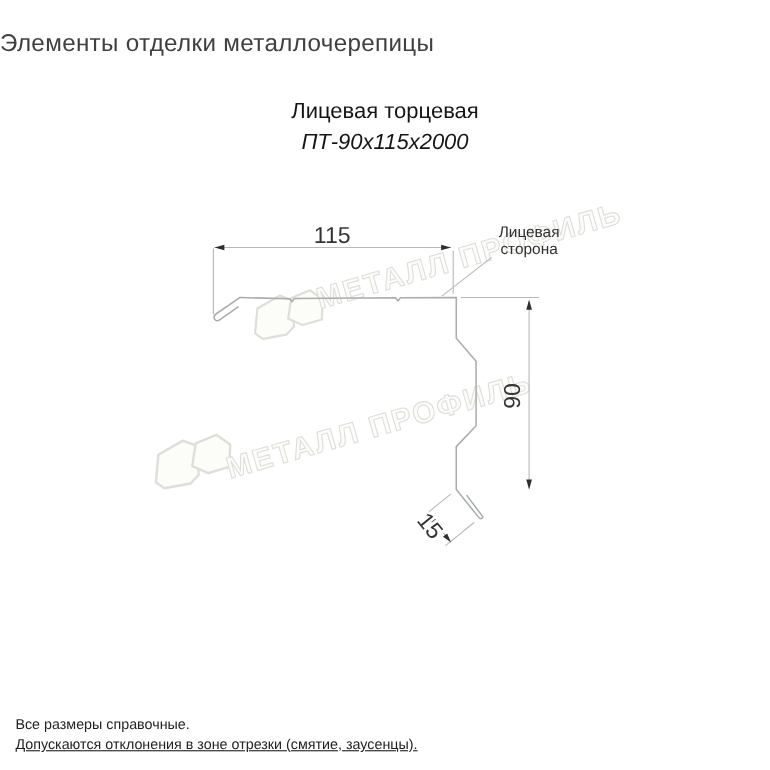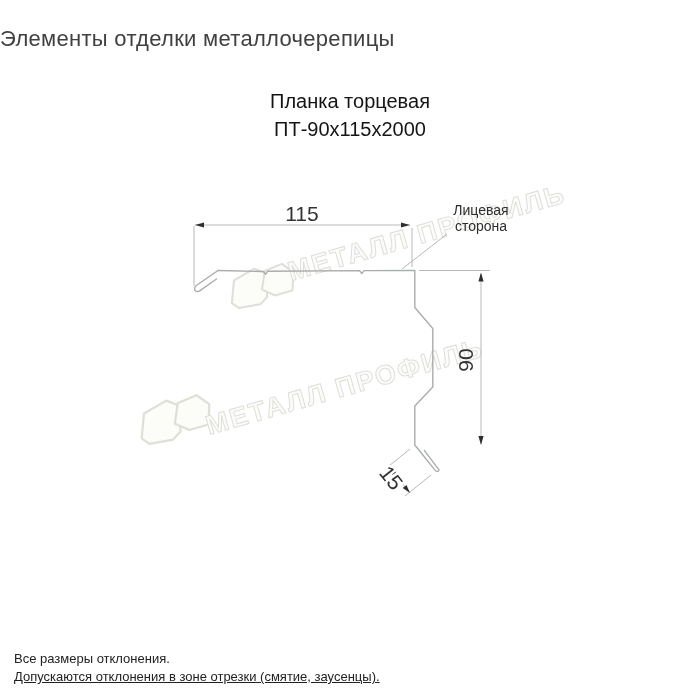--- a/index.html
+++ b/index.html
@@ -10,21 +10,21 @@
   .title{
     position:absolute;top:26px;left:0;width:700px;text-align:left;
     font-size:22px;letter-spacing:.3px;color:#404040;
   }
   .subtitle{
     position:absolute;top:90px;left:0;width:700px;text-align:center;
     font-size:20px;color:#151515;
   }
   .subtitle2{
     position:absolute;top:118px;left:0;width:700px;text-align:center;
-    font-size:20px;color:#151515;
+    font-size:20px;color:#151515;font-style:italic;
   }
   .drawing{position:absolute;left:0;top:0;}
   .face-label{
     position:absolute;left:442px;top:203px;width:78px;text-align:center;
     font-size:14px;line-height:15.5px;color:#2e2e2e;
   }
   .footnote{position:absolute;left:14px;font-size:13px;color:#222;}
   .footnote.n1{top:651px;}
   .footnote.n2{top:669px;text-decoration:underline;}
 
@@ -39,21 +39,21 @@
     font-family:"Liberation Sans","DejaVu Sans",sans-serif;font-size:27px;letter-spacing:2px;
   }
   .wm-shape{fill:#fcfcf9;stroke:#dfdfd8;stroke-width:2;stroke-linejoin:round;}
 </style>
 </head>
 <body>
 
 <div class="page">
 
   <div class="title">Элементы отделки металлочерепицы</div>
-  <div class="subtitle">Планка торцевая</div>
+  <div class="subtitle">Лицевая торцевая</div>
   <div class="subtitle2">ПТ-90х115х2000</div>
 
   <svg class="drawing" width="700" height="700" viewBox="0 0 700 700" xmlns="http://www.w3.org/2000/svg">
 
     <defs>
       <g id="wm-logo">
         <path class="wm-shape" d="M2,34 L8,12 L30,4 L40,10 L38,34 L30,40 L8,40 Z"></path>
         <path class="wm-shape" d="M34,26 L40,8 L58,4 L68,14 L64,32 L46,34 Z"></path>
       </g>
     </defs>
@@ -100,16 +100,16 @@
       <polygon class="arrow" points="389,467 392.5,475.1 396.3,472.1"></polygon>
       <polygon class="arrow" points="410,493 402.7,487.9 406.5,484.9"></polygon>
       <text class="dimtext halo" transform="translate(391,478) rotate(51)" x="0" y="7" text-anchor="middle">15</text>
     </g>
 
     <line class="dim" x1="447" y1="234" x2="402" y2="269"></line>
   </svg>
 
   <div class="face-label">Лицевая сторона</div>
 
-  <div class="footnote n1">Все размеры отклонения.</div>
+  <div class="footnote n1">Все размеры справочные.</div>
   <div class="footnote n2">Допускаются отклонения в зоне отрезки (смятие, заусенцы).</div>
 
 </div>
 
 </body></html>

